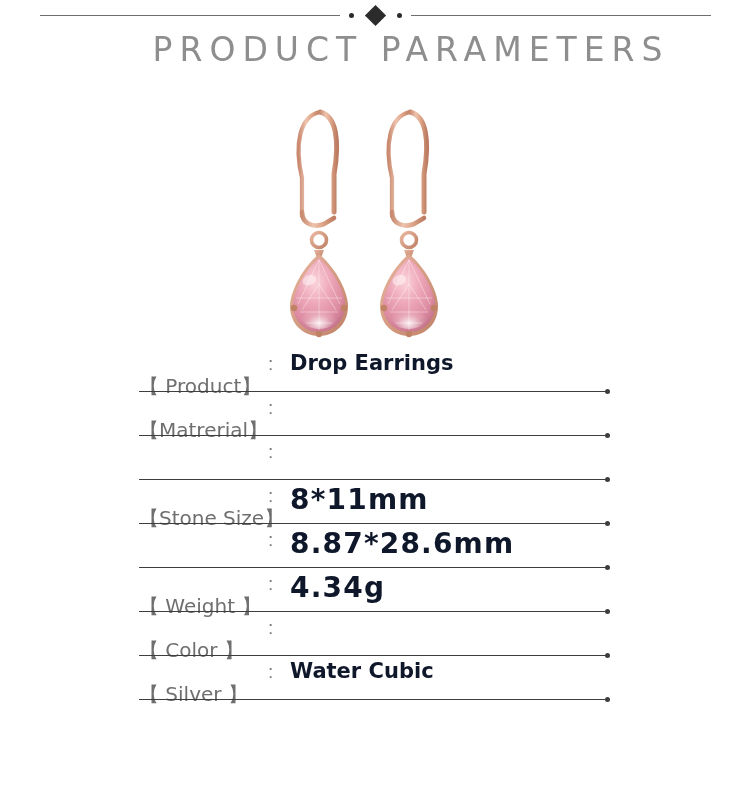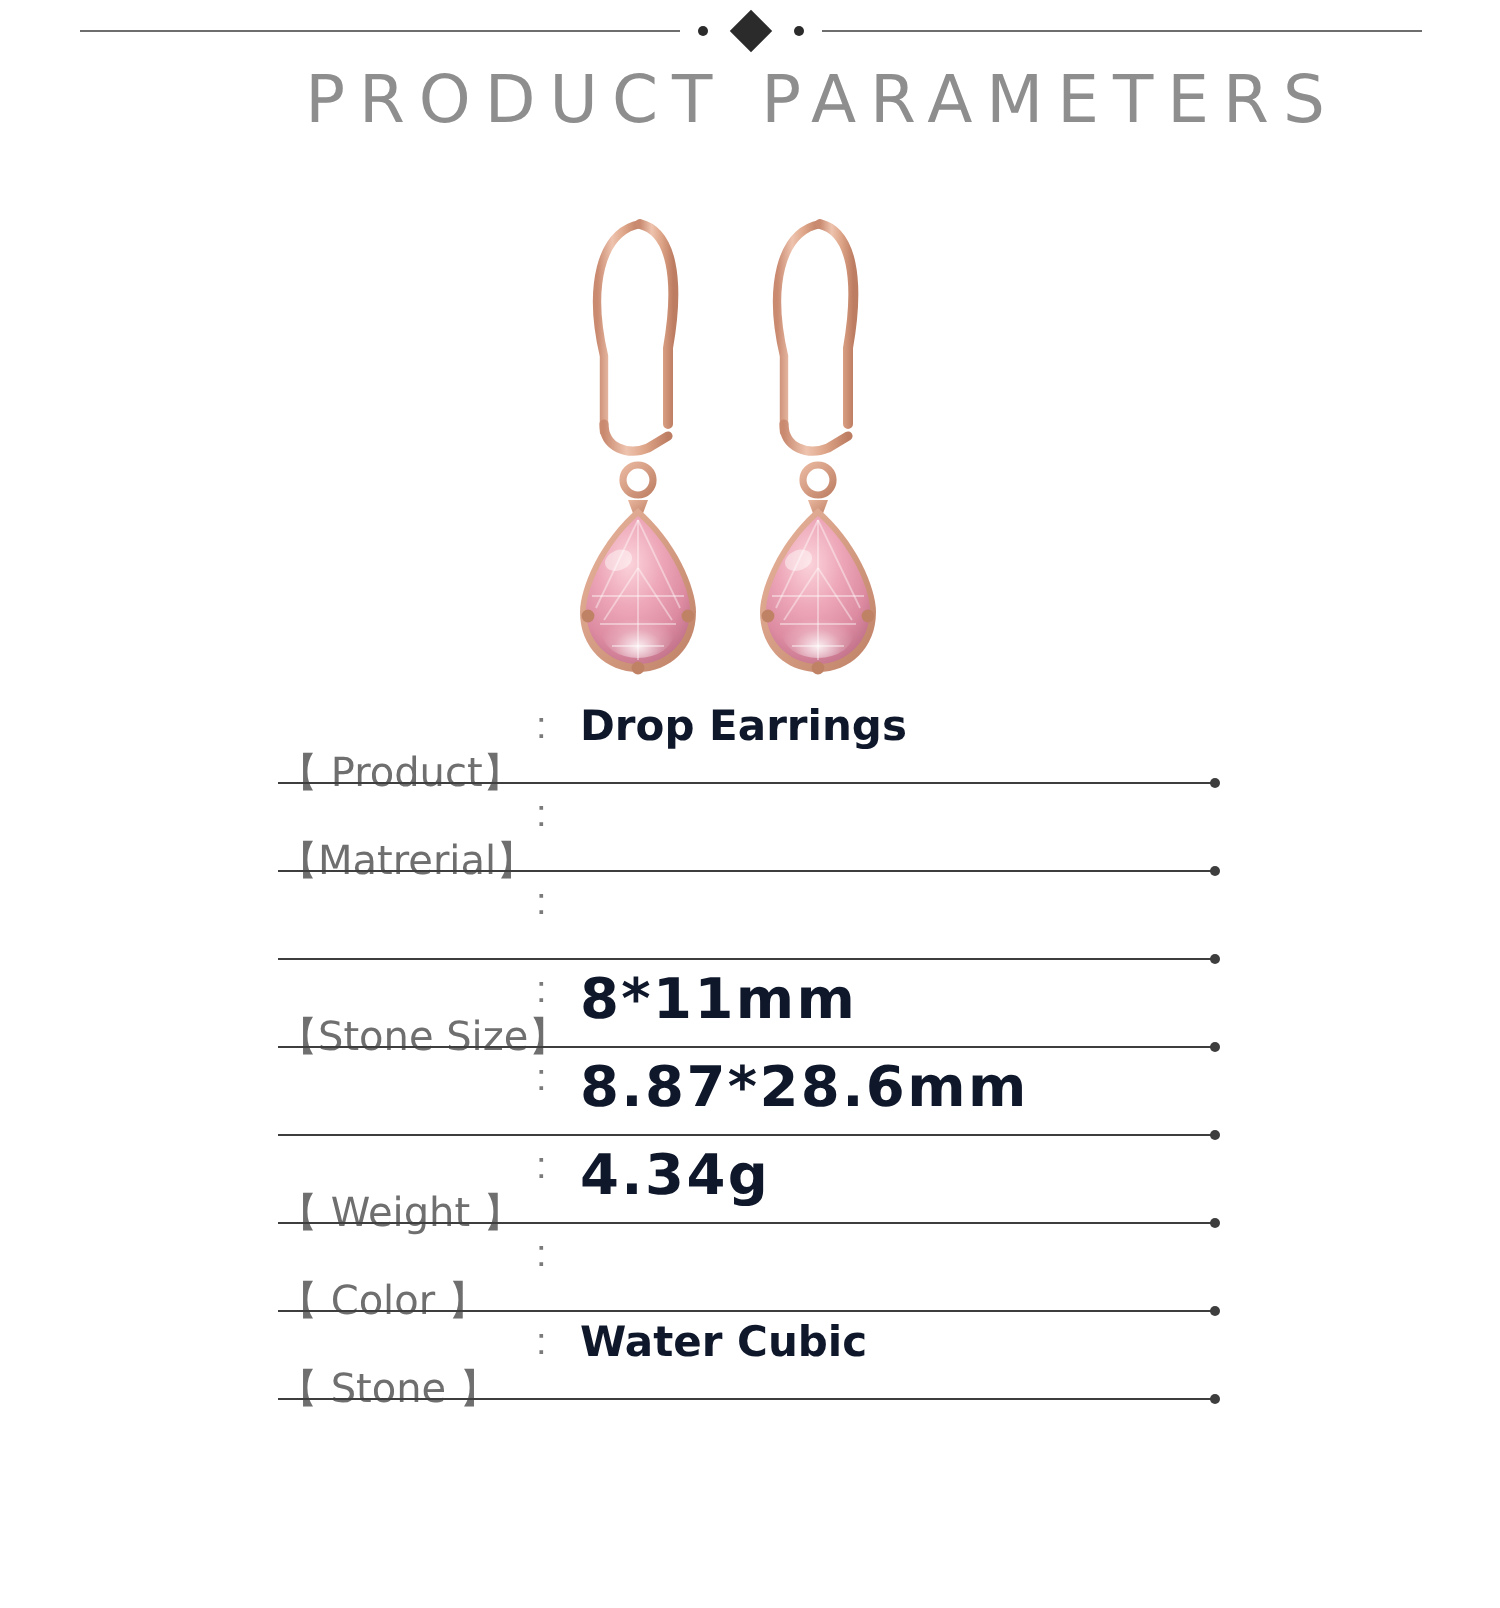--- a/index.html
+++ b/index.html
@@ -269,19 +269,19 @@
     <div class="param-rule"></div>
   </div>
 
   <div class="param-row">
     <div class="param-label">【 Color 】</div>
     <div class="param-colon">:</div>
     <div class="param-rule"></div>
   </div>
 
   <div class="param-row">
-    <div class="param-label">【 Stone 】</div>
+    <div class="param-label">【 Silver 】</div>
     <div class="param-colon">:</div>
     <div class="param-value">Water Cubic</div>
     <div class="param-rule"></div>
   </div>
 
 </div>
 
 </body></html>

